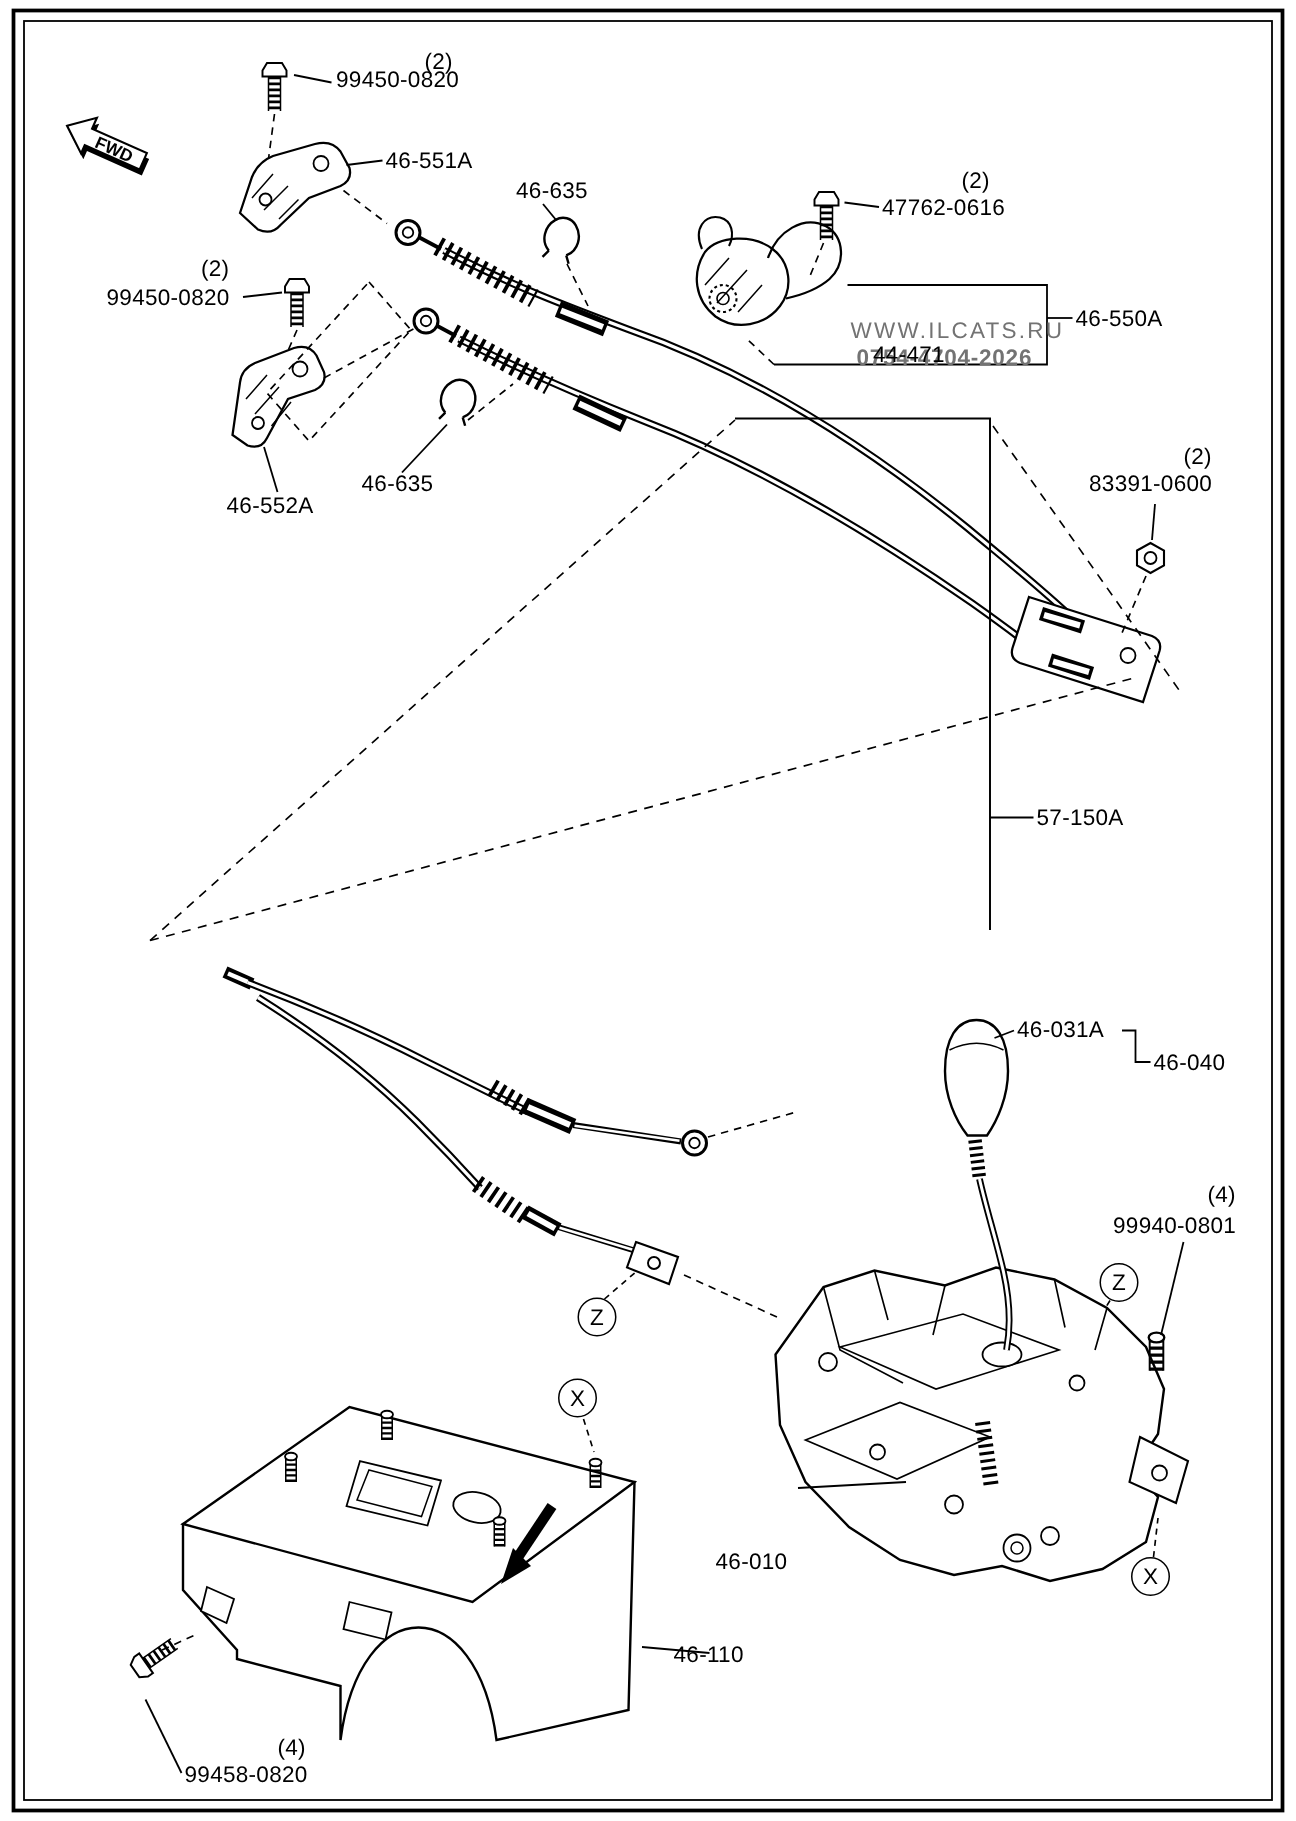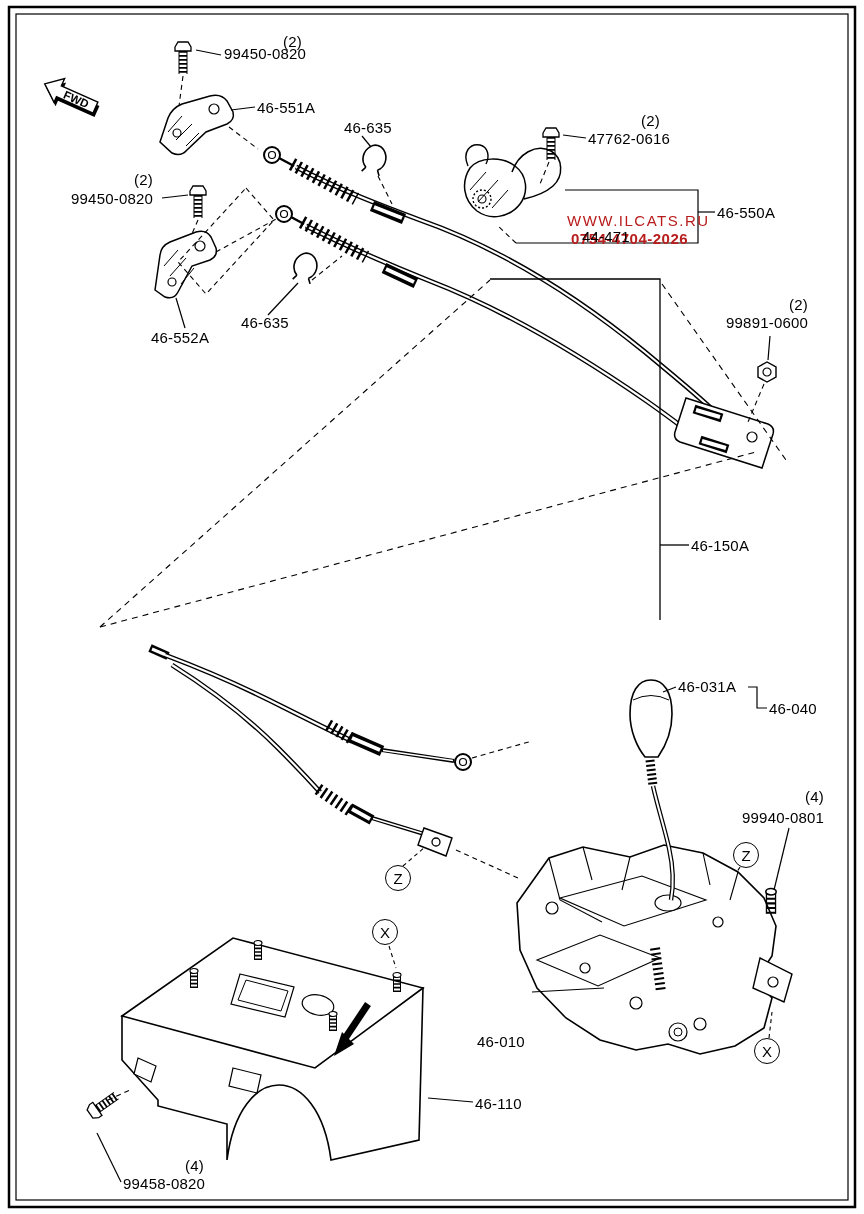--- a/index.html
+++ b/index.html
@@ -1,20 +1,20 @@
 <!DOCTYPE html>
 <html><head>
 <meta charset="utf-8">
 <style>
   html,body{margin:0;padding:0;background:#ddd;}
   #page{position:relative;width:864px;height:1214px;background:#fff;
         font-family:"Liberation Sans",sans-serif;overflow:hidden;}
   #art{position:absolute;left:0;top:0;}
   .lbl{position:absolute;font-size:15px;color:#000;white-space:nowrap;letter-spacing:.2px;}
-  .wm{position:absolute;font-size:15px;color:#b91c1c;letter-spacing:1.5px;white-space:nowrap;}
+  .wm{position:absolute;font-size:15px;color:#737373;letter-spacing:1.5px;white-space:nowrap;}
   .wm2{letter-spacing:.5px;font-weight:bold;}
   .vmark{position:absolute;width:26px;height:26px;border:1.6px solid #000;border-radius:50%;
          display:flex;align-items:center;justify-content:center;font-size:15px;color:#000;
          background:#fff;box-sizing:border-box;}
 </style>
 </head>
 <body>
 
 <div id="page">
 
@@ -240,29 +240,29 @@
   <div class="lbl" style="left:257px;top:99px">46-551A</div>
   <div class="lbl" style="left:344px;top:119px">46-635</div>
   <div class="lbl" style="left:641px;top:112px">(2)</div>
   <div class="lbl" style="left:588px;top:130px">47762-0616</div>
   <div class="lbl" style="left:134px;top:171px">(2)</div>
   <div class="lbl" style="left:71px;top:190px">99450-0820</div>
   <div class="lbl" style="left:717px;top:204px">46-550A</div>
   <div class="lbl" style="left:582px;top:228px">44-471</div>
   <div class="lbl" style="left:241px;top:314px">46-635</div>
   <div class="lbl" style="left:789px;top:296px">(2)</div>
-  <div class="lbl" style="left:726px;top:314px">99891-0600</div>
+  <div class="lbl" style="left:726px;top:314px">83391-0600</div>
   <div class="lbl" style="left:151px;top:329px">46-552A</div>
-  <div class="lbl" style="left:691px;top:537px">46-150A</div>
+  <div class="lbl" style="left:691px;top:537px">57-150A</div>
   <div class="lbl" style="left:678px;top:678px">46-031A</div>
   <div class="lbl" style="left:769px;top:700px">46-040</div>
   <div class="lbl" style="left:805px;top:788px">(4)</div>
   <div class="lbl" style="left:742px;top:809px">99940-0801</div>
   <div class="lbl" style="left:477px;top:1033px">46-010</div>
-  <div class="lbl" style="left:475px;top:1095px">46-110</div>
+  <div class="lbl" style="left:449px;top:1095px">46-110</div>
   <div class="lbl" style="left:185px;top:1157px">(4)</div>
   <div class="lbl" style="left:123px;top:1175px">99458-0820</div>
 
   <div class="vmark" style="left:385px;top:865px">Z</div>
   <div class="vmark" style="left:372px;top:919px">X</div>
   <div class="vmark" style="left:733px;top:842px">Z</div>
   <div class="vmark" style="left:754px;top:1038px">X</div>
 
 </div>
 

